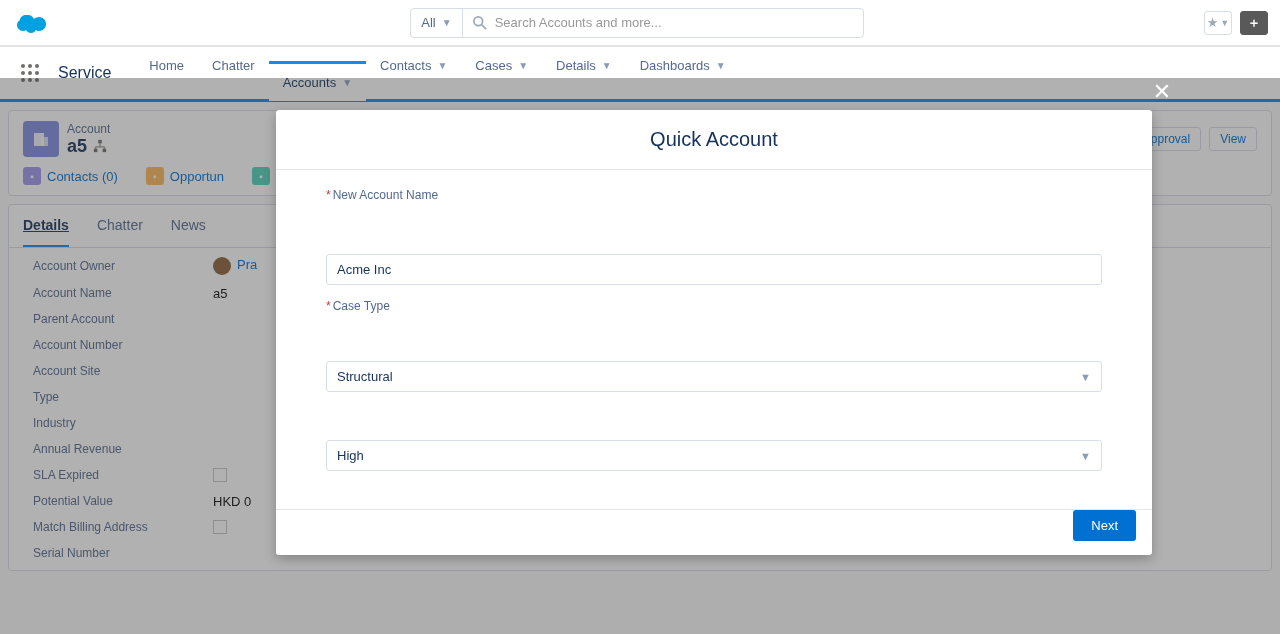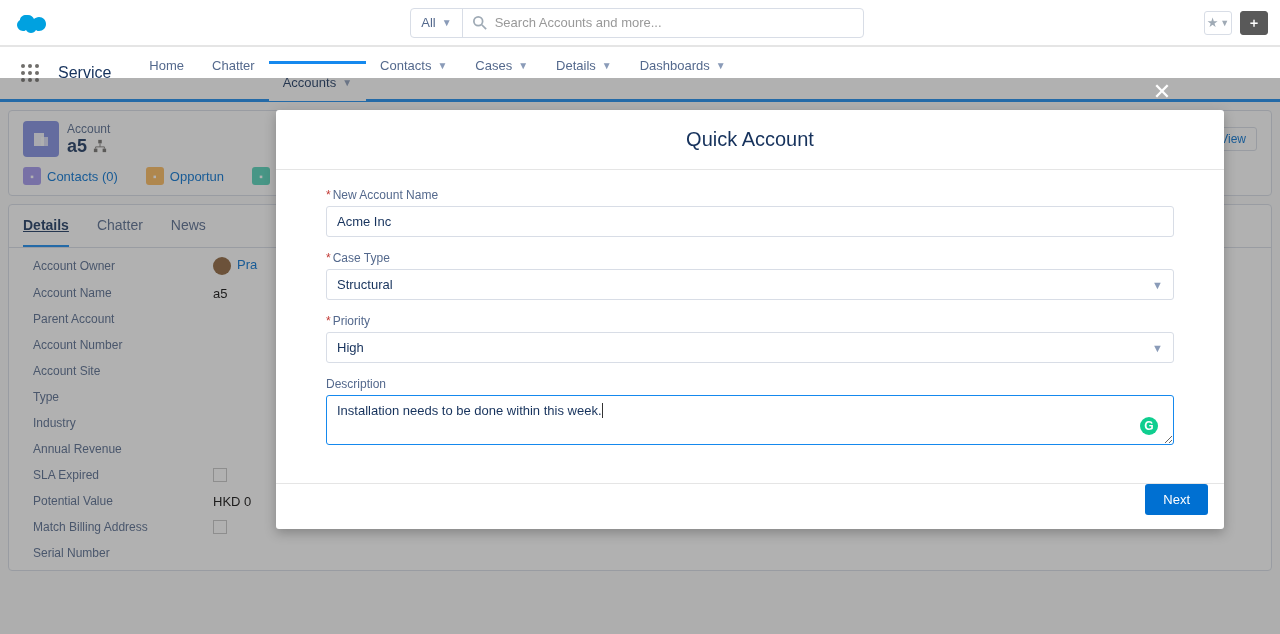--- a/index.html
+++ b/index.html
@@ -142,39 +142,40 @@
   width: 24px; height:24px;
   display:flex; align-items:center; justify-content:center;
   cursor:pointer;
 }
 
 
 .modal {
   position: absolute;
   left: 276px;
   top: 110px;
-  width: 948px;
+  width: 876px;
   background: #fff;
   border-radius: 3px;
   box-shadow: 0 4px 12px rgba(0,0,0,.25);
 }
 .modal-head { text-align:center; padding: 18px; border-bottom:1px solid #e5e5e5; }
 .modal-title { font-size: 20px; font-weight:300; color:#16325c; }
 .modal-body { padding: 18px 50px 24px; }
 .field { margin-bottom: 14px; }
 .field-label { font-size: 12px; color:#54698d; margin-bottom: 4px; display:block; }
 .req { color:#c23934; margin-right:2px; }
 .text-input, .select-input, .textarea-input {
   width:100%;
   border:1px solid #d8dde6;
   border-radius:3px;
   padding: 7px 10px;
   font-size:13px;
   color:#16325c;
   background:#fff;
+  margin-top:48px;
 }
 .select-input { display:flex; justify-content:space-between; align-items:center; }
 .textarea-input { min-height:50px; border-color:#1589ee; position:relative; resize:both; overflow:auto; }
 .g-badge { position:absolute; right:16px; bottom:10px; width:18px; height:18px; border-radius:50%; background:#0fce8f; color:#fff; font-size:12px; font-weight:bold; display:flex; align-items:center; justify-content:center; }
 .modal-foot { display:flex; justify-content:flex-end; padding: 0 16px 14px; border-top: 1px solid #e5e5e5;}
 .btn-primary { background:#0070d2; color:#fff; border:none; padding:8px 18px; border-radius:3px; font-size:13px; cursor:pointer; }
 </style>
 </head>
 <body>
 
@@ -373,28 +374,22 @@
       <input class="text-input" type="text" value="Acme Inc" style="">
     </div>
     <div class="field">
       <label class="field-label"><span class="req">*</span><span>Case Type</span></label>
       <div class="select-input">
         <span>Structural</span>
         <span style="color:#8a9bb8;font-size:11px">▼</span>
       </div>
     </div>
     <div class="field">
-      <label class="field-label"><span class="req">*</span><span>Priority</span></label>
       <div class="select-input">
         <span>High</span>
         <span style="color:#8a9bb8;font-size:11px">▼</span>
       </div>
     </div>
-    <div class="field" style="position:relative;">
-      <label class="field-label">Description</label>
-      <div class="textarea-input"><span>Installation needs to be done within this week.</span><span style="border-left:1px solid #333;animation:none;">​</span></div>
-      <div class="g-badge">G</div>
-    </div>
   </div>
   <div class="modal-foot">
     <button class="btn-primary">Next</button>
   </div>
 </div>
 
 </body></html>

